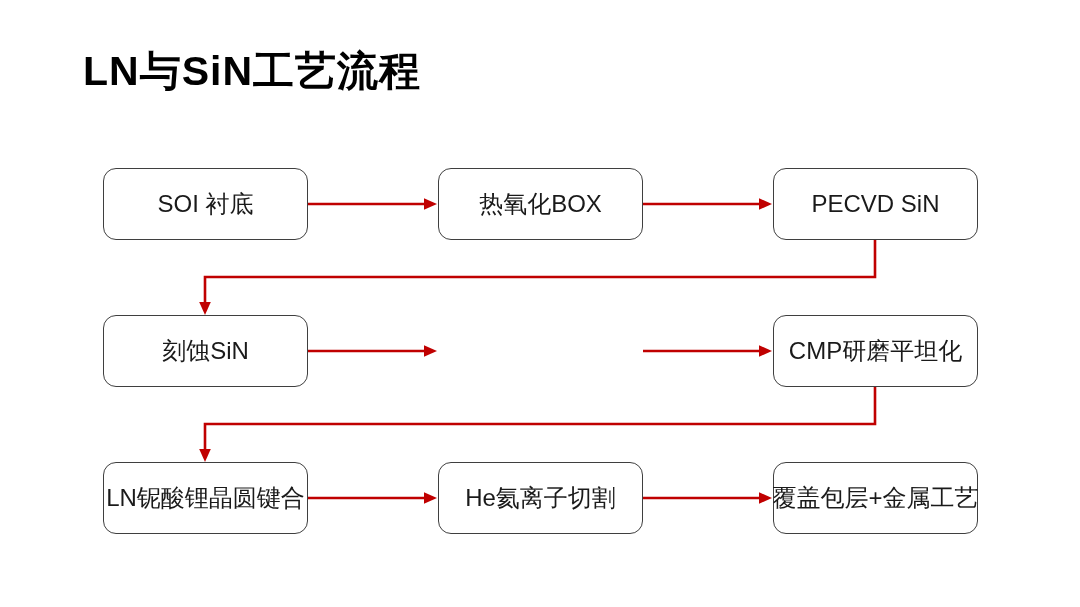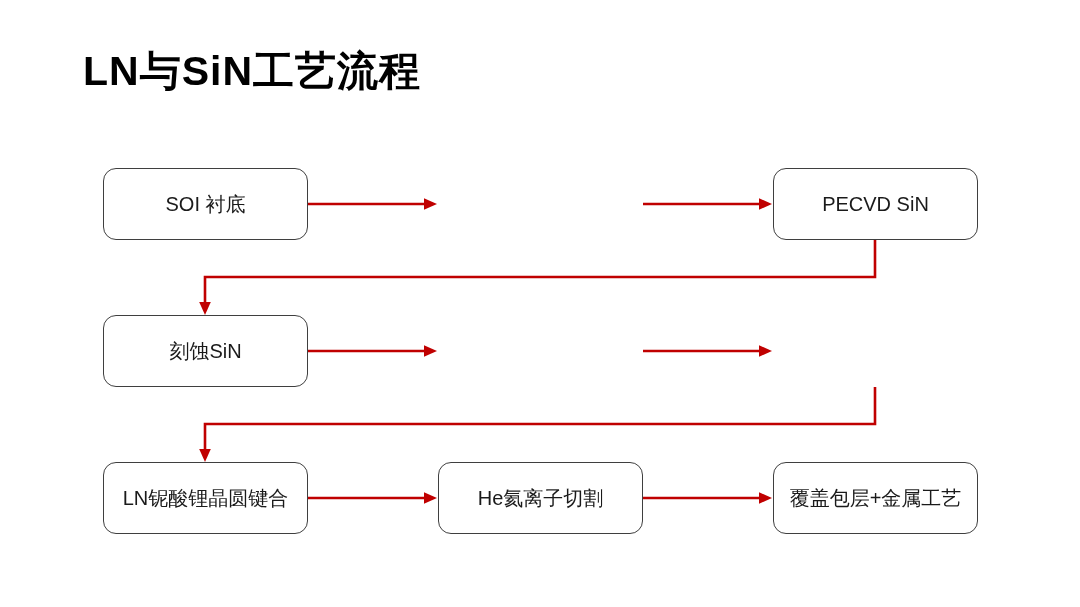--- a/index.html
+++ b/index.html
@@ -50,21 +50,21 @@
   .step{
     position:absolute;
     width:205px;
     height:72px;
     background:var(--box-bg);
     border:1.6px solid var(--box-border);
     border-radius:13px;
     display:flex;
     align-items:center;
     justify-content:center;
-    font-size:20px;
+    font-size:24px;
     color:var(--box-text);
     white-space:nowrap;
     text-align:center;
   }
   
   .c1{left:103px;} .c2{left:438px;} .c3{left:773px;}
   .r1{top:168px;}  .r2{top:315px;}  .r3{top:462px;}
 </style>
 </head>
 <body>
@@ -107,21 +107,23 @@
       <path class="stroke" d="M308 498 H424"></path>
       <path class="head" d="M437 498 L424 492.2 L424 503.8 Z"></path>
     </g>
     <g>
       <path class="stroke" d="M643 498 H759"></path>
       <path class="head" d="M772 498 L759 492.2 L759 503.8 Z"></path>
     </g>
   </svg>
 
   <div class="step c1 r1">SOI 衬底</div>
+  <div class="step c2 r1">热氧化BOX</div>
   <div class="step c1 r2">刻蚀SiN</div>
 
   <div class="step c3 r1">PECVD SiN</div>
+  <div class="step c3 r2">CMP研磨平坦化</div>
 
   <div class="step c2 r3">He氦离子切割</div>
   <div class="step c1 r3">LN铌酸锂晶圆键合</div>
   <div class="step c3 r3">覆盖包层+金属工艺</div>
 
 </div>
 
 </body></html>

